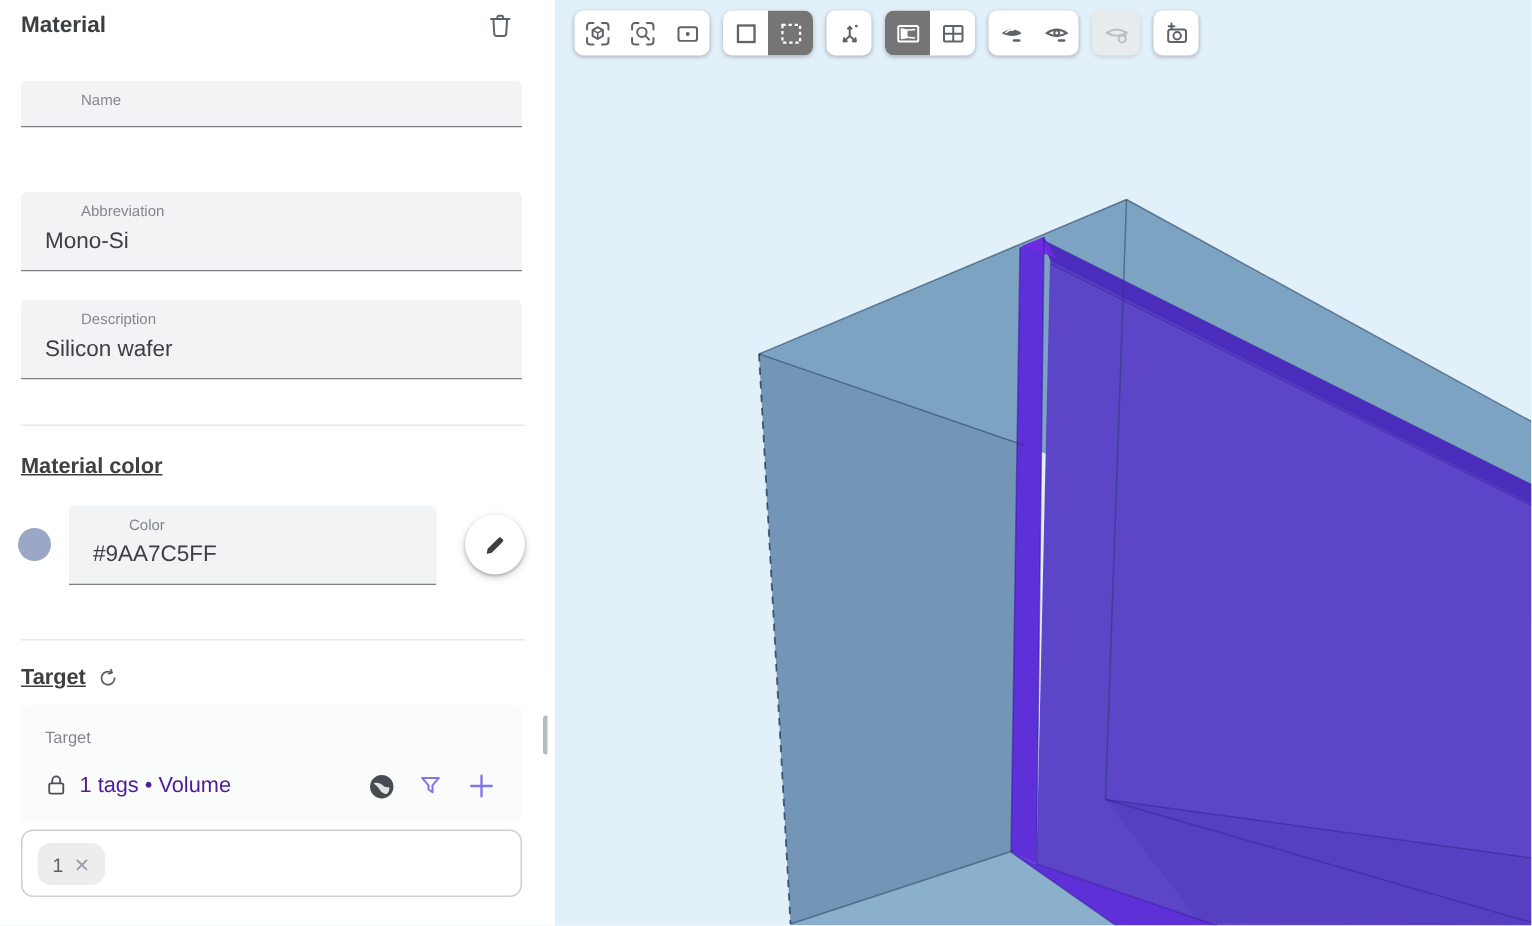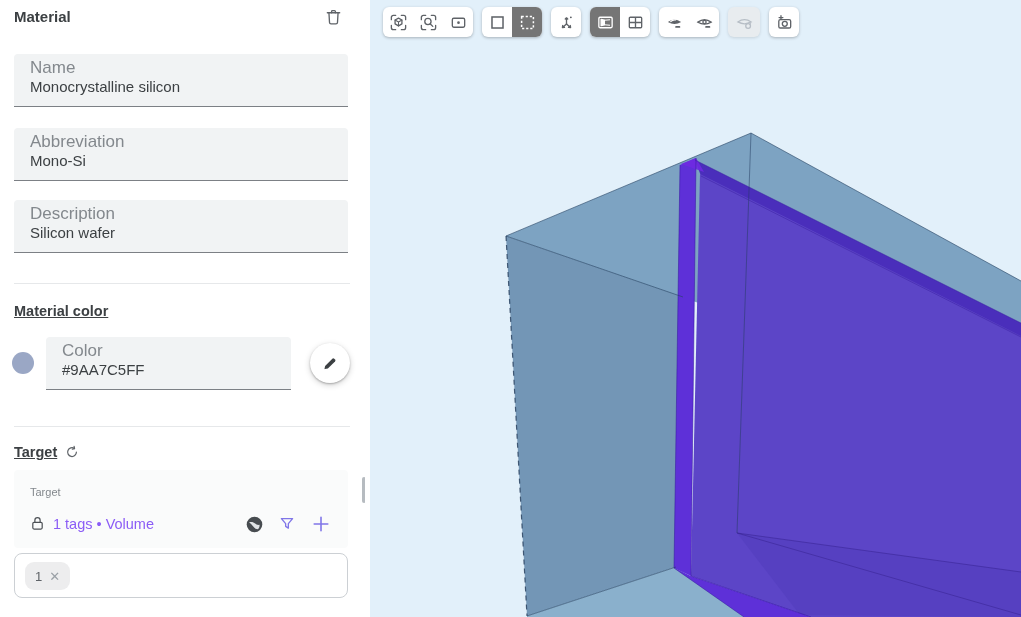--- a/index.html
+++ b/index.html
@@ -7,29 +7,29 @@
     width:1021px;height:617px;overflow:hidden;background:#fff;
     font-family:"Liberation Sans",sans-serif;color:#3c4043;position:relative;
     -webkit-font-smoothing:antialiased;
   }
   
   .panel{position:absolute;left:0;top:0;width:365px;height:448px;background:#fff;border-right:1px solid #e7e9ec;}
   .panel-title{position:absolute;left:14px;top:8px;font-size:15px;font-weight:700;color:#3c4043;}
   .iconbtn{background:none;border:none;padding:0;cursor:pointer;display:flex;align-items:center;justify-content:center;}
   .trash-btn{position:absolute;left:322px;top:6px;width:22px;height:22px;}
   .field{position:absolute;left:14px;width:334px;background:#f1f3f4;border-bottom:1px solid #7c8085;border-radius:4px 4px 0 0;padding:7px 16px 9px;box-sizing:border-box;}
-  .field .flabel{font-size:17px;color:#83888d;line-height:14px;}
+  .field .flabel{font-size:10px;color:#83888d;line-height:14px;margin-left:24px;}
   .field .fvalue{font-size:15px;color:#3c4043;line-height:20px;margin-top:2px;white-space:nowrap;}
   .divider{position:absolute;left:14px;width:336px;height:1px;background:#e6e8ea;}
   .sect-head{position:absolute;left:14px;font-size:14.5px;font-weight:700;color:#3c4043;display:flex;align-items:center;gap:7px;text-decoration:underline;}
   .swatch{position:absolute;left:12px;top:352px;width:22px;height:22px;border-radius:50%;}
   .pencil-btn{position:absolute;left:310px;top:343px;width:40px;height:40px;border-radius:50%;background:#fff;box-shadow:0 1px 2px rgba(0,0,0,.25),0 2px 6px rgba(0,0,0,.18);}
   .target-block{position:absolute;left:14px;top:470px;width:334px;height:78px;background:#fafbfb;border-radius:4px;}
   .target-label{position:absolute;left:16px;top:16px;font-size:11px;color:#83888d;}
-  .target-row{position:absolute;left:16px;top:45px;display:flex;align-items:center;gap:8px;font-size:14.5px;color:#8b5cf6;}
+  .target-row{position:absolute;left:16px;top:45px;display:flex;align-items:center;gap:8px;font-size:14.5px;color:#4c1d95;}
   .target-actions{position:absolute;right:16px;top:43px;display:flex;align-items:center;gap:13px;}
   .tagbox{position:absolute;left:14px;top:553px;width:334px;height:45px;border:1px solid #ccd0d4;border-radius:8px;box-sizing:border-box;background:#fff;}
   .chip{position:absolute;left:10px;top:8px;height:28px;padding:0 10px;background:#ededee;border-radius:9px;display:flex;align-items:center;gap:7px;font-size:13px;color:#5f6368;}
   .chip-x{color:#9aa0a6;font-size:13px;cursor:pointer;}
   .scroll-thumb{position:absolute;left:362px;top:477px;width:4px;height:26px;background:#b6bbc0;border-radius:2px;}
   .resize-gap{position:absolute;left:365px;top:0;width:5px;height:617px;background:#fff;cursor:col-resize;}
   
   .viewport{position:absolute;left:370px;top:0;width:651px;height:617px;background:#e2f0fa;}
   .toolbar{position:absolute;left:13px;top:7px;display:flex;gap:9px;}
   .tgroup{display:flex;background:#fff;border-radius:6px;box-shadow:0 1px 3px rgba(32,33,36,.30);overflow:hidden;}
@@ -48,21 +48,20 @@
   <button class="iconbtn trash-btn">
     <svg width="19" height="20" viewBox="0 0 20 20" fill="none" stroke="#5f6368" stroke-width="1.4" stroke-linecap="round" stroke-linejoin="round">
       <path d="M3.5 5.5h13"></path>
       <path d="M8 5.5V4.2a1 1 0 0 1 1-1h2a1 1 0 0 1 1 1v1.3"></path>
       <path d="M5.2 5.5l.6 10.3a1.6 1.6 0 0 0 1.6 1.5h5.2a1.6 1.6 0 0 0 1.6-1.5l.6-10.3"></path>
     </svg>
   </button>
 
   <div class="field" style="top:54px">
     <div class="flabel">Name</div>
-    <div class="fvalue">Monocrystalline silicon</div>
   </div>
 
   <div class="field" style="top:128px">
     <div class="flabel">Abbreviation</div>
     <div class="fvalue">Mono-Si</div>
   </div>
 
   <div class="field" style="top:200px">
     <div class="flabel">Description</div>
     <div class="fvalue">Silicon wafer</div>

